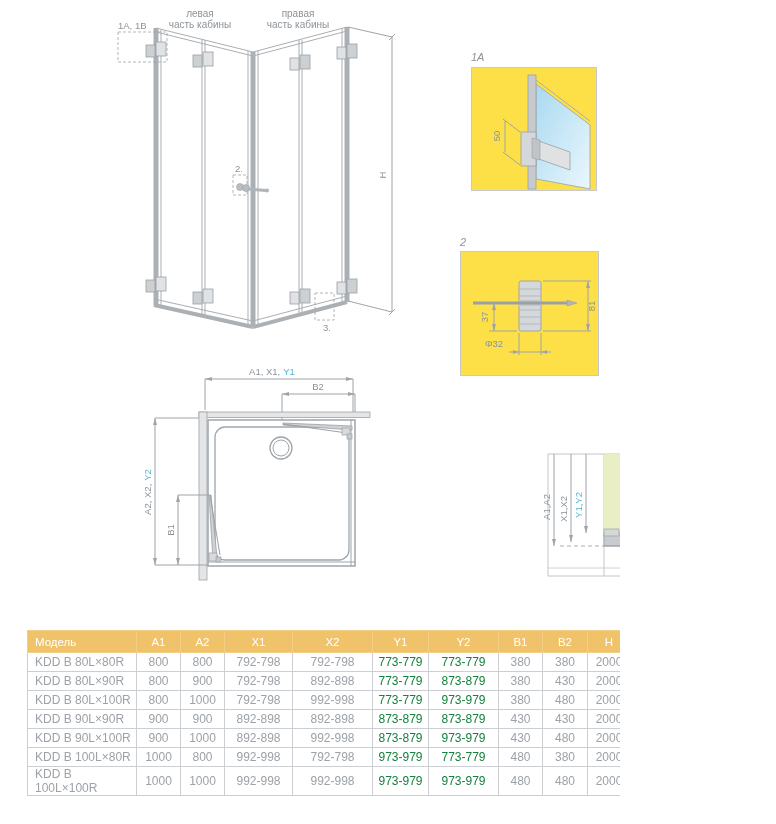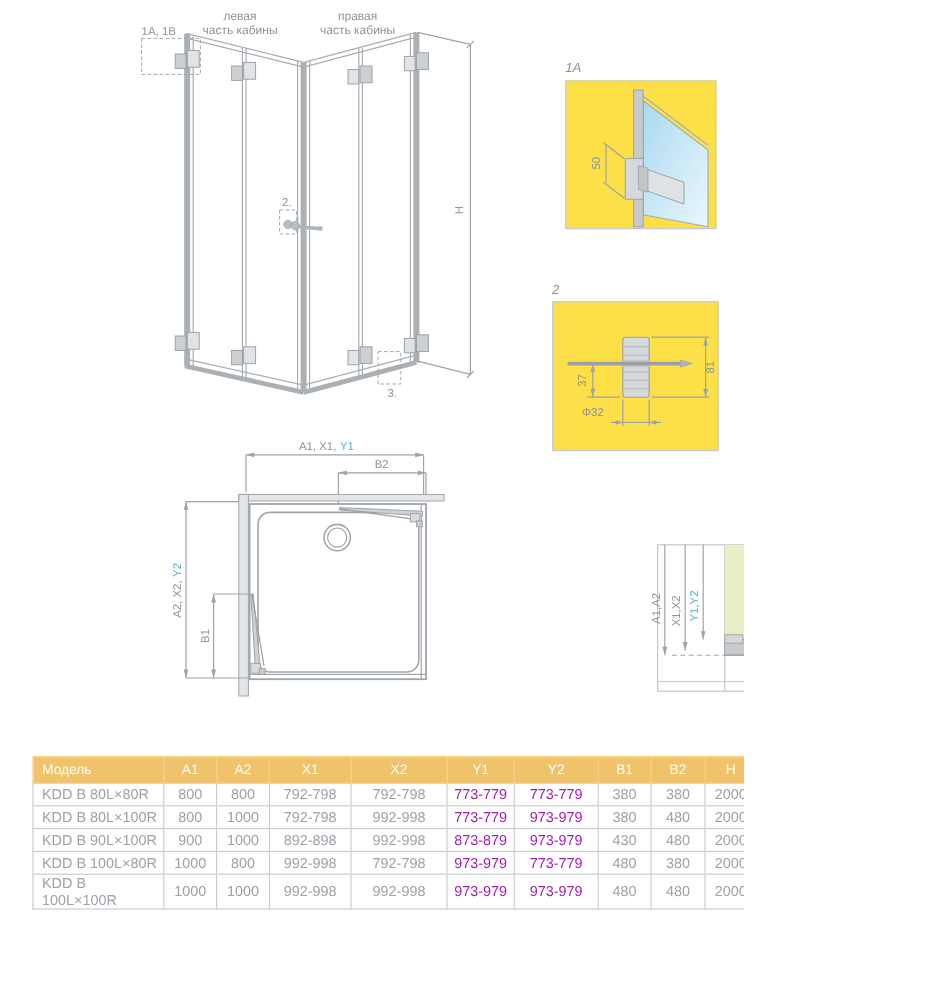--- a/index.html
+++ b/index.html
@@ -15,21 +15,21 @@
   .thin{stroke:#A9AEB3;stroke-width:1;fill:none;}
   .dimln{stroke:#9EA4A9;stroke-width:1;fill:none;}
   .arr{fill:#9EA4A9;stroke:none;}
   .spec-table{border-collapse:collapse;table-layout:fixed;width:603px;
               font-size:12px;background:#fff;}
   .spec-table th{background:#F0C36B;color:#fff;font-weight:normal;font-size:11.5px;
                  height:21px;border:1px solid #F3CE85;text-align:center;padding:0;margin-left:40px;}
   .spec-table td{border:1px solid #CBCFD3;color:#9CA2A8;text-align:center;
                  height:18px;padding:0;}
   .spec-table th.model-col,.spec-table td.model-col{text-align:left;padding-left:7px;}
-  .spec-table td.cyan{color:#a21caf;}
+  .spec-table td.cyan{color:#15803d;}
 </style>
 </head>
 <body>
 
 <div id="stage">
 
   <svg class="abs" style="left:95px;top:5px;" width="310" height="335" viewBox="0 0 310 335">
 
     <text class="lbl" x="105" y="12" text-anchor="middle">левая</text>
     <text class="lbl" x="105" y="23" text-anchor="middle">часть кабины</text>
@@ -382,32 +382,56 @@
           <td>800</td>
           <td>792-798</td>
           <td>792-798</td>
           <td class="cyan">773-779</td>
           <td class="cyan">773-779</td>
           <td>380</td>
           <td>380</td>
           <td>2000</td>
         </tr>
         <tr>
+          <td class="model-col">KDD B 80L×90R</td>
+          <td>800</td>
+          <td>900</td>
+          <td>792-798</td>
+          <td>892-898</td>
+          <td class="cyan">773-779</td>
+          <td class="cyan">873-879</td>
+          <td>380</td>
+          <td>430</td>
+          <td>2000</td>
+        </tr>
+        <tr>
           <td class="model-col">KDD B 80L×100R</td>
           <td>800</td>
           <td>1000</td>
           <td>792-798</td>
           <td>992-998</td>
           <td class="cyan">773-779</td>
           <td class="cyan">973-979</td>
           <td>380</td>
           <td>480</td>
           <td>2000</td>
         </tr>
         <tr>
+          <td class="model-col">KDD B 90L×90R</td>
+          <td>900</td>
+          <td>900</td>
+          <td>892-898</td>
+          <td>892-898</td>
+          <td class="cyan">873-879</td>
+          <td class="cyan">873-879</td>
+          <td>430</td>
+          <td>430</td>
+          <td>2000</td>
+        </tr>
+        <tr>
           <td class="model-col">KDD B 90L×100R</td>
           <td>900</td>
           <td>1000</td>
           <td>892-898</td>
           <td>992-998</td>
           <td class="cyan">873-879</td>
           <td class="cyan">973-979</td>
           <td>430</td>
           <td>480</td>
           <td>2000</td>

